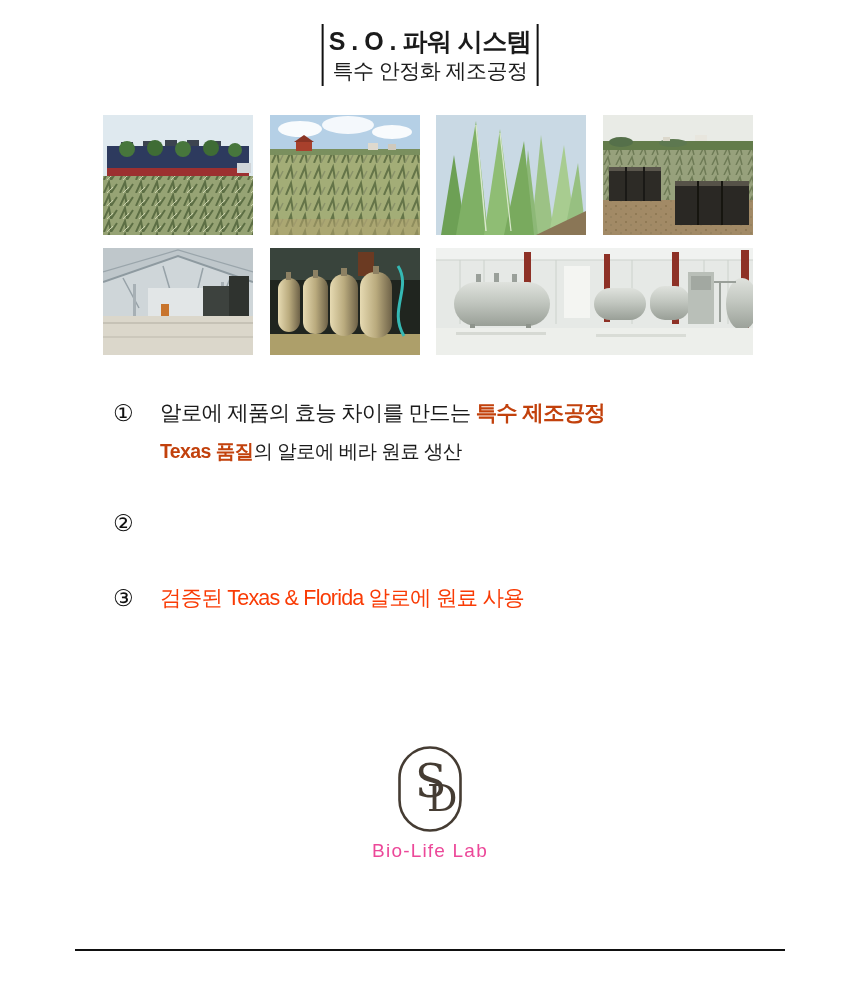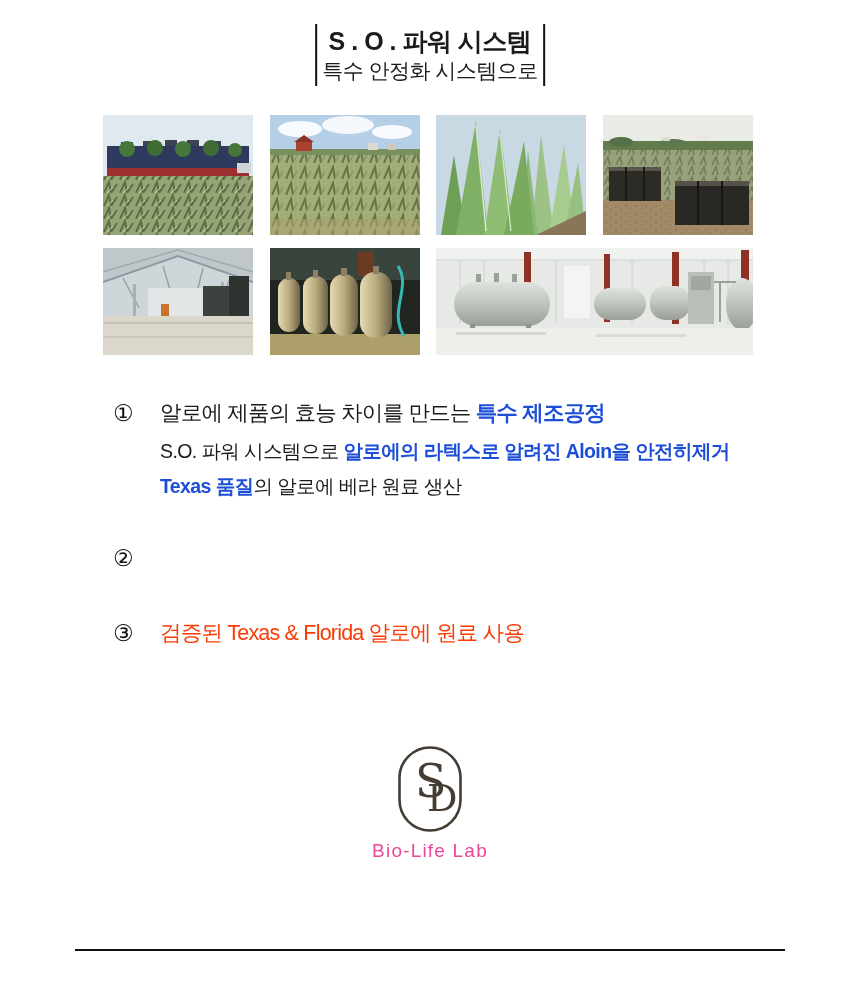--- a/index.html
+++ b/index.html
@@ -24,41 +24,41 @@
   .ph-sm{width:150px;height:120px;}
   .ph-b{width:150px;height:107px;}
   .ph-wide{width:317px;height:107px;}
   .photo svg{display:block;width:100%;height:100%;}
   
   .plist{position:absolute;left:113px;top:398px;width:680px;}
   .p-item{display:flex;align-items:flex-start;}
   .p-num{width:47px;flex:0 0 47px;font-size:23px;line-height:30px;color:#111;}
   .p-body{font-size:21.5px;line-height:30px;letter-spacing:-0.8px;}
   .p-main{font-weight:500;}
-  .em{color:#1d4ed8;font-weight:700;}
+  .em{color:#c2410c;font-weight:700;}
   .sub{font-size:19.5px;line-height:24px;margin-top:11px;letter-spacing:-0.6px;}
   .item2{margin-top:45px;}
   .item3{margin-top:45px;}
   .red-line{color:#f93b05;font-weight:400;}
   
   .logo{position:absolute;left:0;top:745px;width:860px;text-align:center;color:#453c33;}
   .monogram{width:66px;height:88px;margin:0 auto;}
   .brand{margin-top:9px;font-size:26px;font-weight:600;letter-spacing:4.5px;color:#453c33;}
   .tagline{margin-top:3px;font-size:19px;font-weight:400;letter-spacing:1.2px;color:#ec4899;}
   
   .divider{position:absolute;left:75px;right:75px;top:949px;height:2px;background:#111;}
 </style>
 </head>
 <body>
 
 <div id="page">
 
   <div class="header-box">
     <div class="header-title">S . O . 파워 시스템</div>
-    <div class="header-subtitle">특수 안정화 시스템으로</div>
+    <div class="header-subtitle">특수 안정화 제조공정</div>
   </div>
 
   <div class="gallery">
     <div class="g-row">
 
       <span class="photo ph-sm">
         <svg viewBox="0 0 150 120" preserveAspectRatio="none">
           <defs>
               <pattern id="spk1" width="16" height="13" patternUnits="userSpaceOnUse">
             <path d="M1 13 L6 2 L8 13 M8 13 L14 4" stroke="#5c6e44" stroke-width="2" fill="none"></path>
@@ -251,23 +251,20 @@
 
   <div class="plist">
 
     <div class="p-item">
       <div class="p-num">①</div>
       <div>
         <div class="p-body p-main">
           <span>알로에 제품의 효능 차이를 만드는 </span><span class="em">특수 제조공정</span>
         </div>
         <div class="sub">
-          <span>S.O. 파워 시스템으로 </span><span class="em">알로에의 라텍스로 알려진 Aloin을 안전히제거</span>
-        </div>
-        <div class="sub">
           <span class="em">Texas 품질</span><span>의 알로에 베라 원료 생산</span>
         </div>
       </div>
     </div>
 
     <div class="p-item item2">
       <div class="p-num">②</div>
     </div>
 
     <div class="p-item item3">

